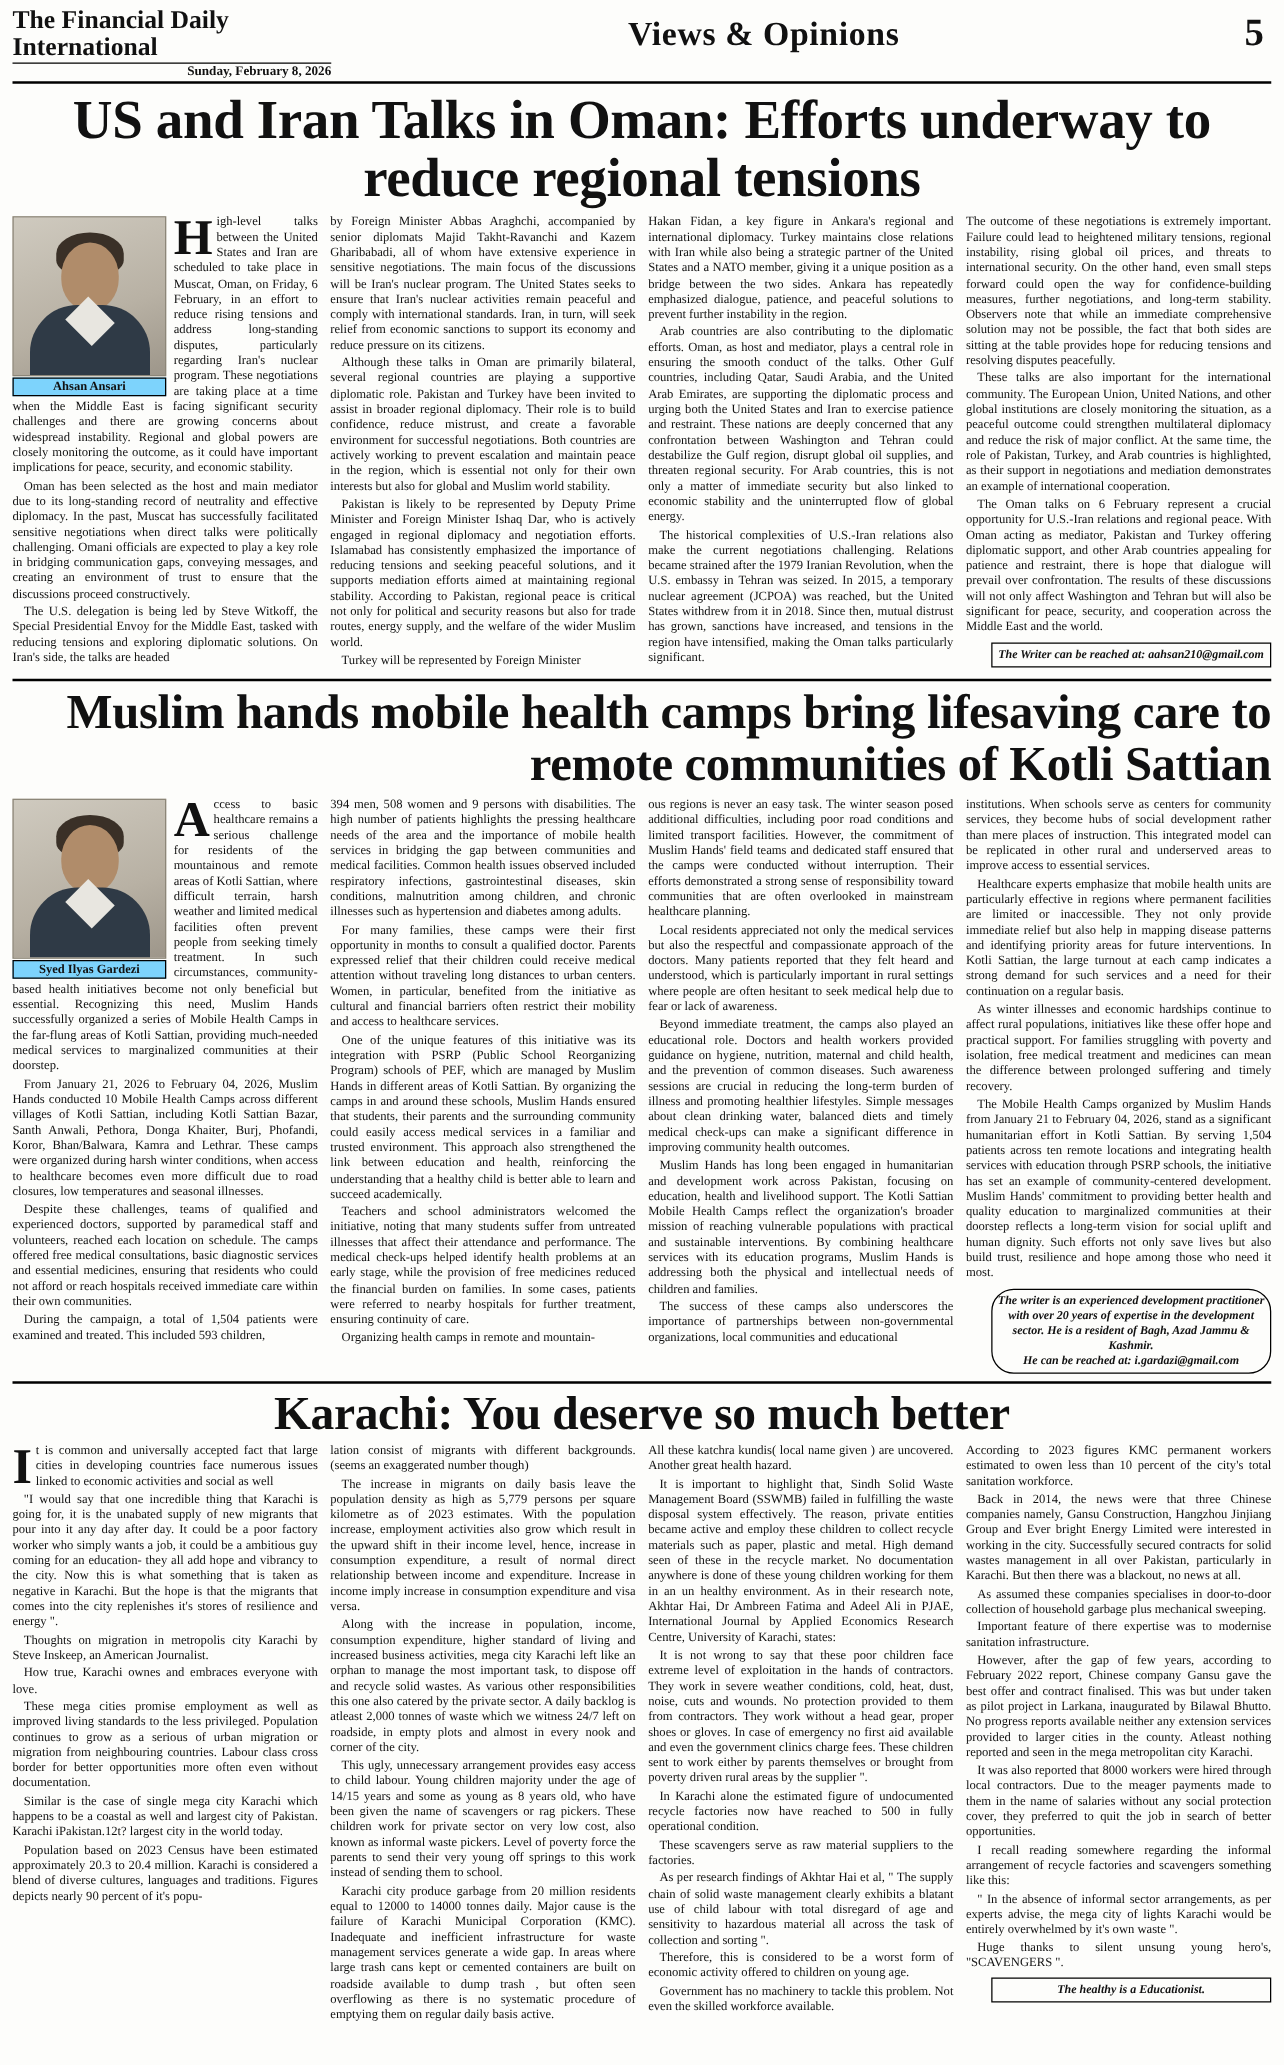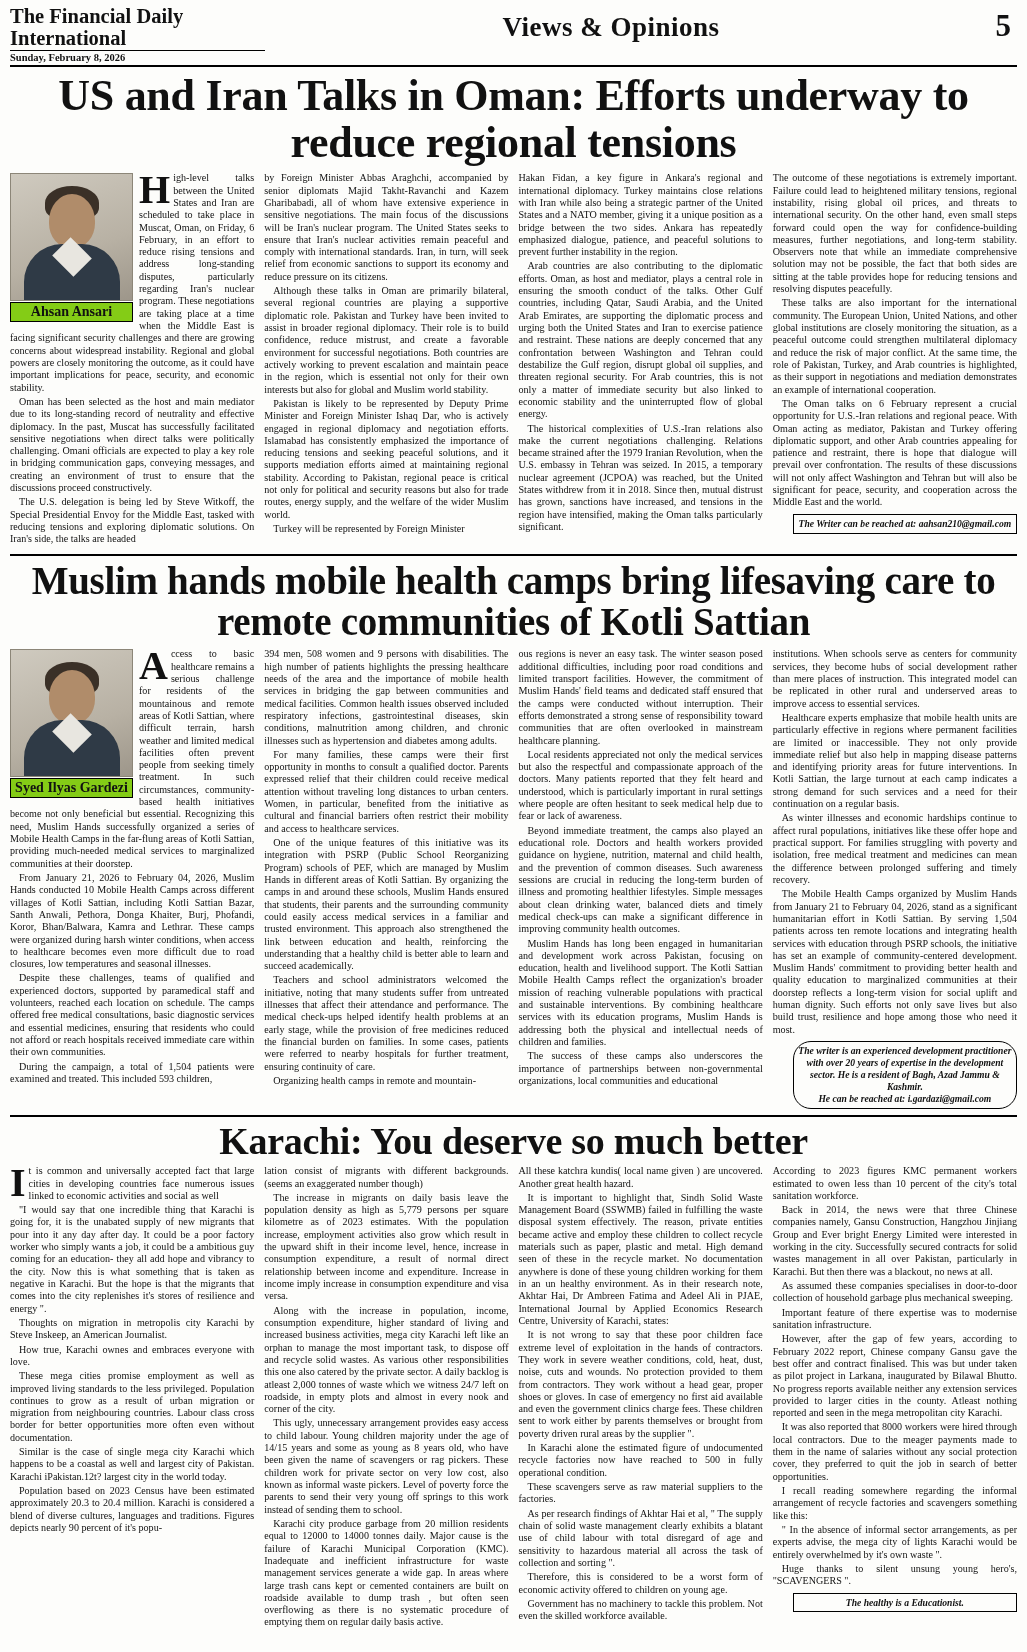--- a/index.html
+++ b/index.html
@@ -9,31 +9,31 @@
     background:#fdfdfb;
     font-family:"Liberation Serif", serif;
     color:#111;
   }
   .page { width:1027px; height:1652px; padding:6px 10px 8px 10px; position:relative; }
 
   
   .masthead { display:flex; align-items:flex-start; justify-content:space-between; border-bottom:2px solid #000; padding-bottom:2px; }
   .mast-left { width:255px; }
   .mast-title { font-family:"Liberation Serif", serif; font-weight:bold; font-size:20.5px; letter-spacing:0px; line-height:1.05; border-bottom:1.5px solid #000; padding-bottom:1px; }
-  .mast-date { font-size:10.5px; font-weight:bold; text-align:left; padding-top:1px; }
+  .mast-date { font-size:10.5px; font-weight:bold; text-align:right; padding-top:1px; }
   .mast-center { flex:1; text-align:center; padding-top:6px; }
   .mast-center span { font-family:"Liberation Serif", serif; font-size:27px; font-weight:bold; letter-spacing:0.5px; }
   .mast-right { width:60px; text-align:right; font-size:31px; font-weight:bold; padding-right:6px; padding-top:2px; }
 
   
   h1.headline {
     text-align:center; font-weight:bold; line-height:1.06;
     margin:6px 0 6px 0; font-size:44px; letter-spacing:-0.3px;
   }
-  h1.headline.h2 { font-size:39px; margin-top:4px; }
+  h1.headline.h2 { font-size:39px; margin-top:4px;text-align:right; }
   h1.headline.h3 { font-size:38px; margin-top:2px; margin-bottom:4px; }
 
   hr.rule { border:none; border-top:2px solid #000; margin:6px 0 4px 0; }
 
   
   .cols { display:flex; gap:10px; }
   .col { flex:1; }
   .col p, .col .para {
     font-size:10.1px; line-height:1.22; text-align:justify;
     margin:0 0 2px 0; text-indent:9px; hyphens:auto;
@@ -44,22 +44,22 @@
   .photo-box { width:123px; float:left; margin:1px 6px 2px 0; }
   .photo { width:123px; height:128px; background:#c9c2b8; position:relative; overflow:hidden; border:1px solid #8c8678; }
   .photo .bg { position:absolute; inset:0; background:linear-gradient(160deg,#cfcabf 0%,#b8b1a4 60%,#9d968a 100%); }
   .photo .head { position:absolute; left:50%; top:20px; width:46px; height:54px; margin-left:-23px; border-radius:50% 50% 46% 46%; background:#b08c6a; }
   .photo .hair { position:absolute; left:50%; top:12px; width:54px; height:34px; margin-left:-27px; border-radius:50% 50% 35% 35%; background:#3a3027; }
   .photo .body { position:absolute; left:50%; bottom:0; width:96px; height:56px; margin-left:-48px; border-radius:38px 38px 0 0; background:#2f3a46; }
   .photo .collar { position:absolute; left:50%; bottom:30px; width:30px; height:26px; margin-left:-15px; background:#e8e6e0; transform:rotate(45deg); }
   .photo.female2 .hair { background:#1f1f1f; }
   .photo.female2 .body { background:#4a4f58; }
   .caption {
-    width:123px; text-align:center; font-size:14px; font-weight:bold;
-    border:1px solid #000; padding:1px 0; margin-top:1px; background:#84cc16;
+    width:123px; text-align:center; font-size:10px; font-weight:bold;
+    border:1px solid #000; padding:1px 0; margin-top:1px; background:#7dd3fc;
   }
   .dropcap {
     float:left; font-size:40px; line-height:33px; font-weight:bold;
     padding:1px 3px 0 0; font-family:"Liberation Serif", serif;
   }
 
   .contact-box {
     border:1px solid #000; padding:3px 4px; margin-top:5px;
     font-size:9.6px; font-style:italic; font-weight:bold; text-align:center; line-height:1.25;margin-left:20px;
   }
@@ -170,21 +170,21 @@
   <hr class="rule">
 
   <h1 class="headline h3">Karachi: You deserve so much better</h1>
 
   <div class="cols sec">
     <div class="col">
       <p class="para noind"><span class="dropcap">I</span><span>t is common and universally accepted fact that large cities in developing countries face numerous issues linked to economic activities and social as well</span></p>
       <p class="para">"I would say that one incredible thing that Karachi is going for, it is the unabated supply of new migrants that pour into it any day after day. It could be a poor factory worker who simply wants a job, it could be a ambitious guy coming for an education- they all add hope and vibrancy to the city. Now this is what something that is taken as negative in Karachi. But the hope is that the migrants that comes into the city replenishes it's stores of resilience and energy ".</p>
       <p class="para">Thoughts on migration in metropolis city Karachi by Steve Inskeep, an American Journalist.</p>
       <p class="para">How true, Karachi ownes and embraces everyone with love.</p>
-      <p class="para">These mega cities promise employment as well as improved living standards to the less privileged. Population continues to grow as a result of urban migration or migration from neighbouring countries. Labour class cross border for better opportunities more often even without documentation.</p>
+      <p class="para">These mega cities promise employment as well as improved living standards to the less privileged. Population continues to grow as a serious of urban migration or migration from neighbouring countries. Labour class cross border for better opportunities more often even without documentation.</p>
       <p class="para">Similar is the case of single mega city Karachi which happens to be a coastal as well and largest city of Pakistan. Karachi iPakistan.12t? largest city in the world today.</p>
       <p class="para">Population based on 2023 Census have been estimated approximately 20.3 to 20.4 million. Karachi is considered a blend of diverse cultures, languages and traditions. Figures depicts nearly 90 percent of it's popu-</p>
     </div>
     <div class="col">
       <p class="para noind">lation consist of migrants with different backgrounds. (seems an exaggerated number though)</p>
       <p class="para">The increase in migrants on daily basis leave the population density as high as 5,779 persons per square kilometre as of 2023 estimates. With the population increase, employment activities also grow which result in the upward shift in their income level, hence, increase in consumption expenditure, a result of normal direct relationship between income and expenditure. Increase in income imply increase in consumption expenditure and visa versa.</p>
       <p class="para">Along with the increase in population, income, consumption expenditure, higher standard of living and increased business activities, mega city Karachi left like an orphan to manage the most important task, to dispose off and recycle solid wastes. As various other responsibilities this one also catered by the private sector. A daily backlog is atleast 2,000 tonnes of waste which we witness 24/7 left on roadside, in empty plots and almost in every nook and corner of the city.</p>
       <p class="para">This ugly, unnecessary arrangement provides easy access to child labour. Young children majority under the age of 14/15 years and some as young as 8 years old, who have been given the name of scavengers or rag pickers. These children work for private sector on very low cost, also known as informal waste pickers. Level of poverty force the parents to send their very young off springs to this work instead of sending them to school.</p>
       <p class="para">Karachi city produce garbage from 20 million residents equal to 12000 to 14000 tonnes daily. Major cause is the failure of Karachi Municipal Corporation (KMC). Inadequate and inefficient infrastructure for waste management services generate a wide gap. In areas where large trash cans kept or cemented containers are built on roadside available to dump trash , but often seen overflowing as there is no systematic procedure of emptying them on regular daily basis active.</p>
     </div>

